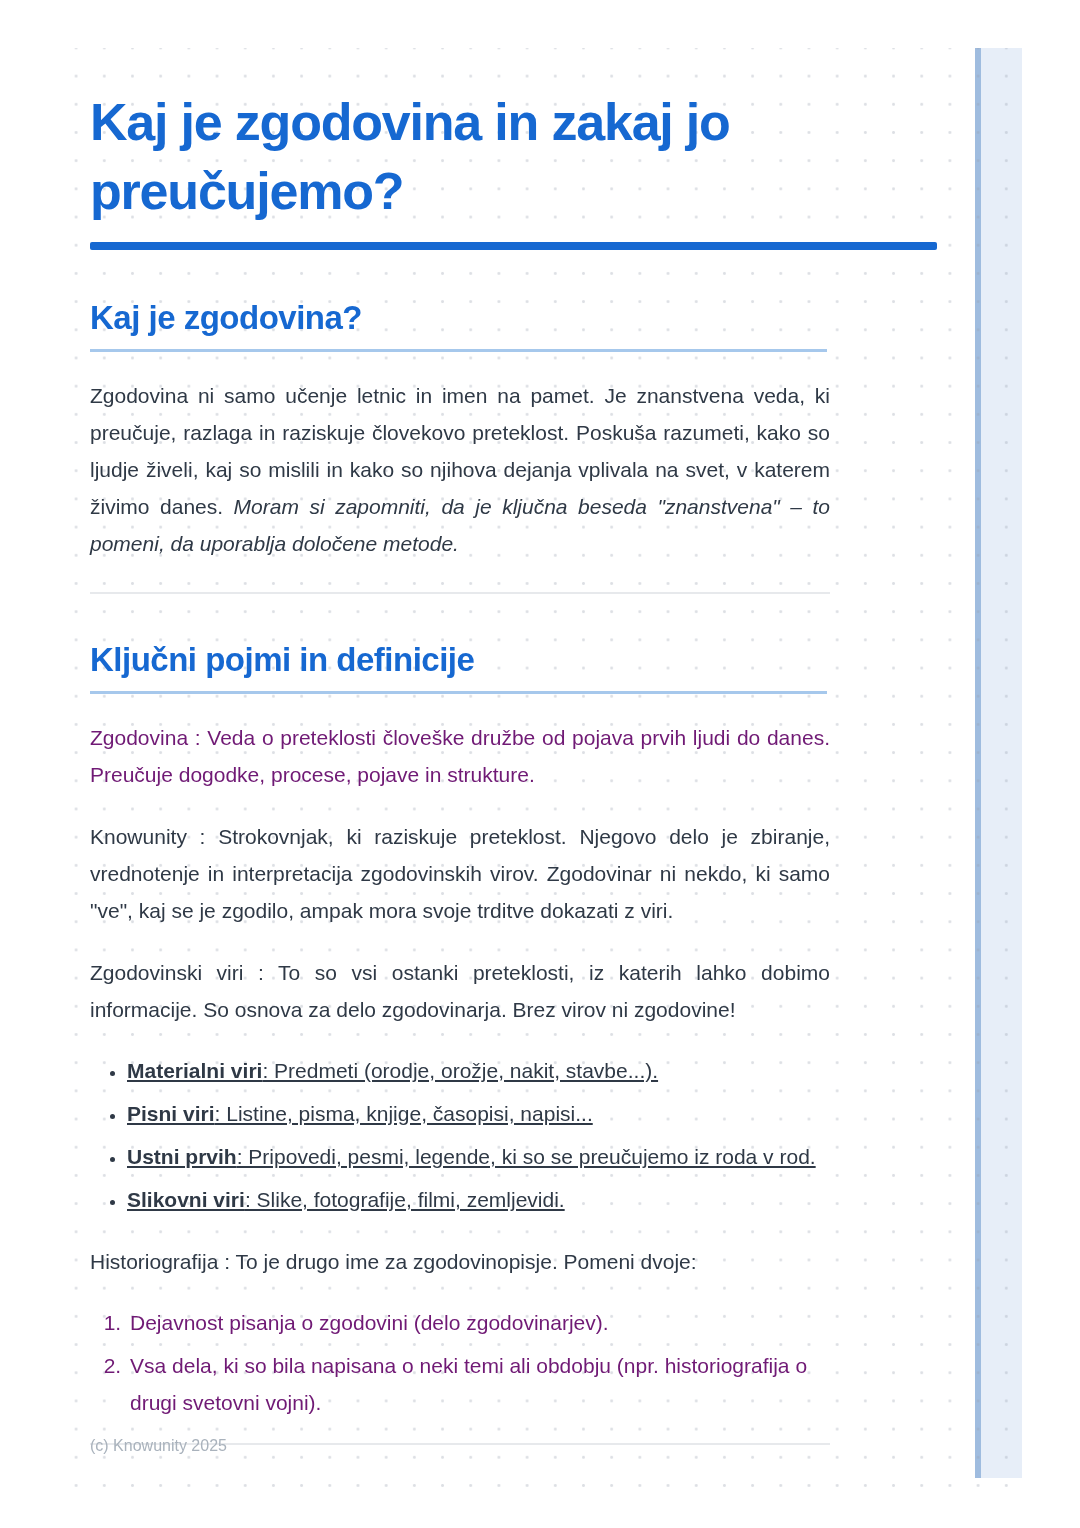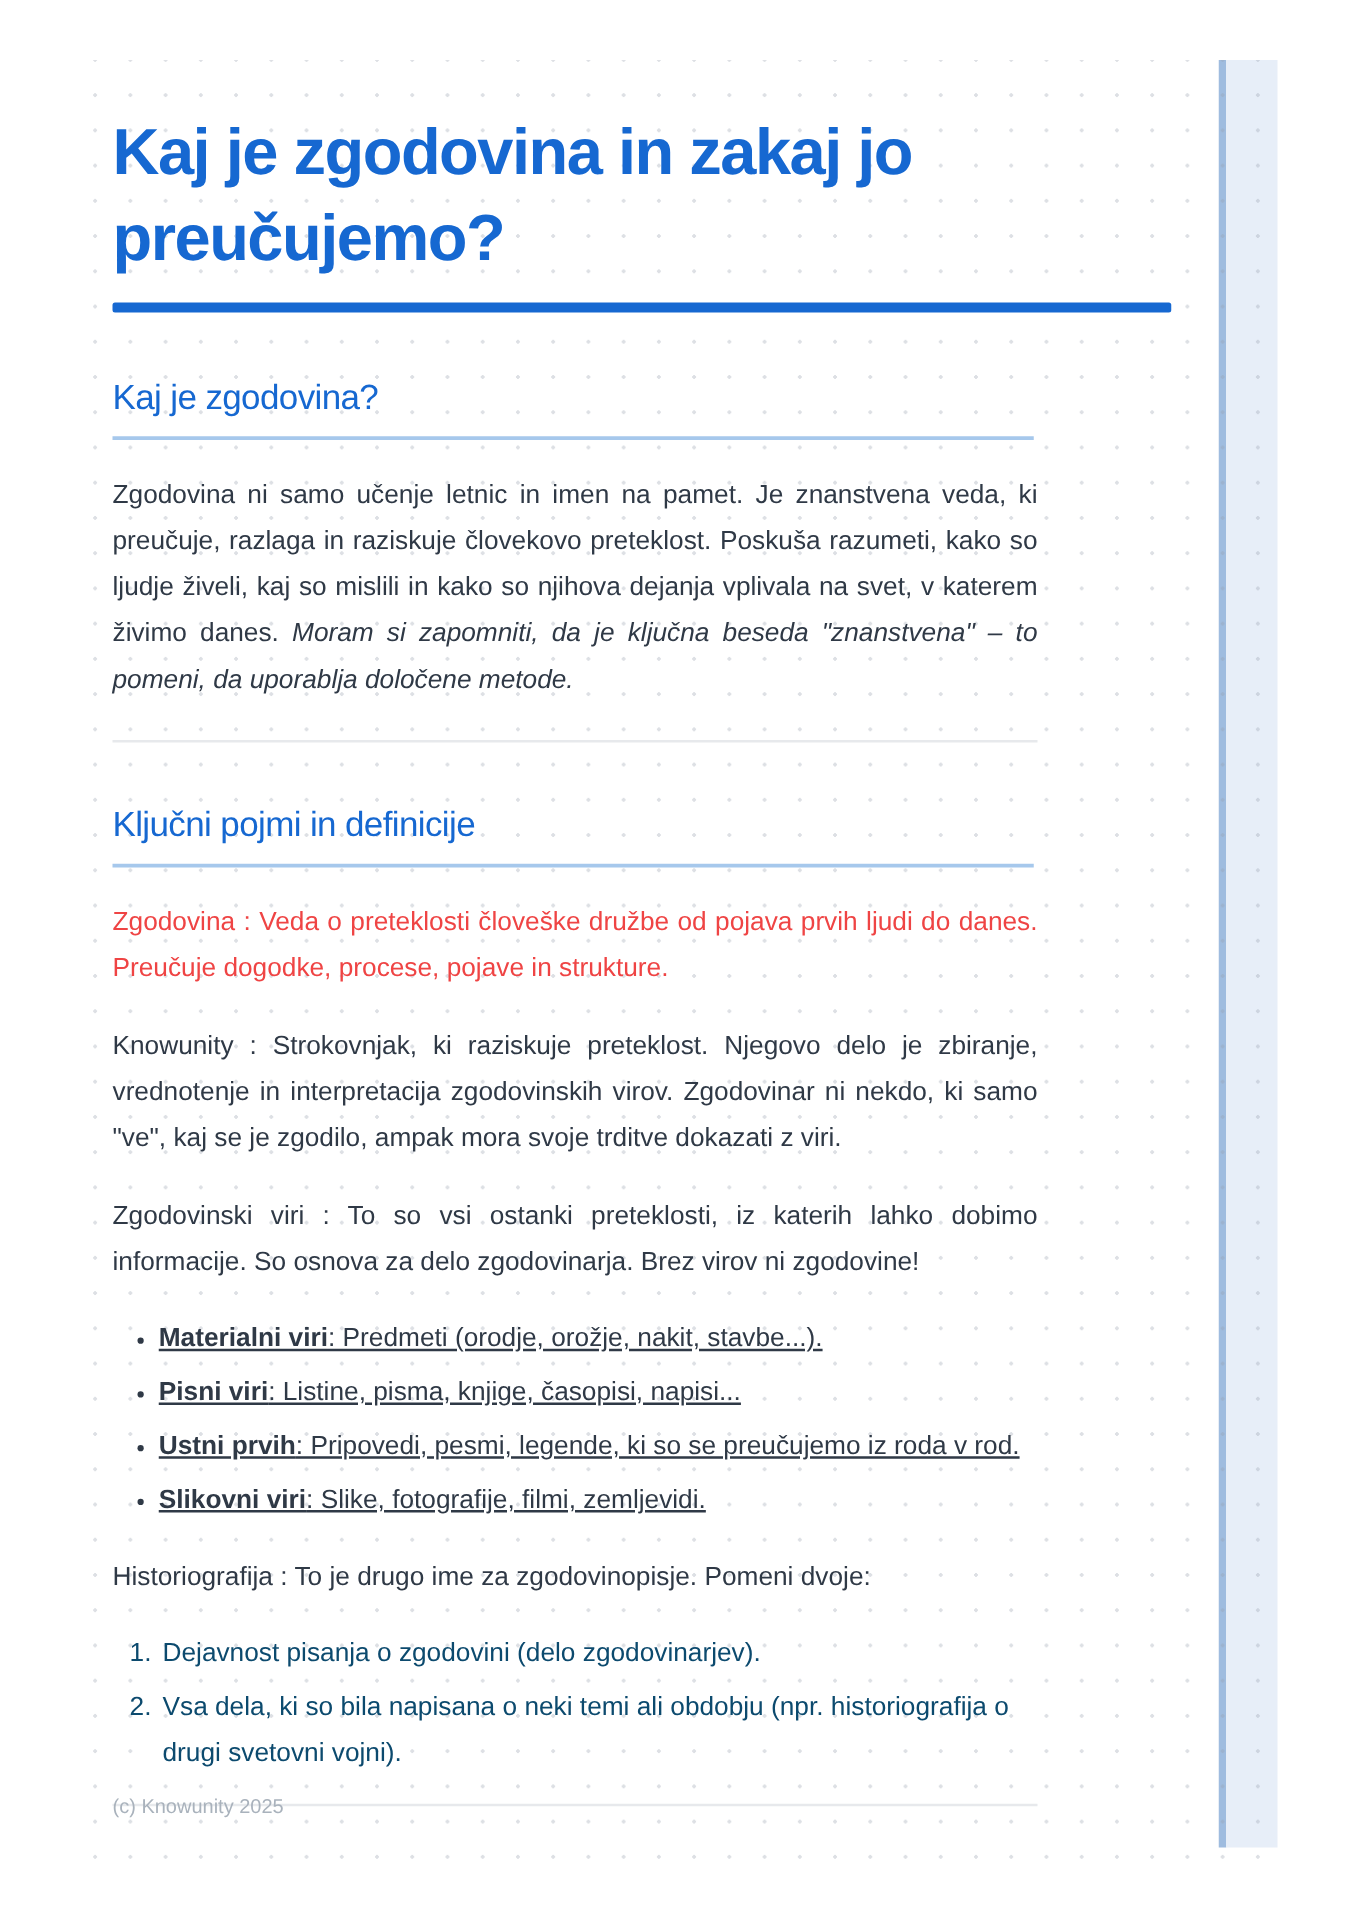--- a/index.html
+++ b/index.html
@@ -36,21 +36,21 @@
     line-height:69px;
   }
   .title-rule{
     width:847px;height:8px;margin-top:16px;border-radius:2px;
   }
   .section{margin:0;}
   .sec1{margin-top:46px;}
   .sec2{margin-top:44px;}
   h2.section-heading{
     margin:0;
-    font-size:28px;font-weight:400;letter-spacing:-0.5px;
+    font-size:33px;font-weight:700;letter-spacing:-0.5px;
     line-height:44px;
   }
   .heading-underline{
     width:737px;height:3px;margin-top:9px;
   }
   .para{
     margin:25px 0 0 0;
     font-size:21px;line-height:37px;
     text-align:justify;
   }
@@ -94,31 +94,31 @@
         <p class="para" style="color: rgb(47, 57, 70);"><span>Zgodovina ni samo učenje letnic in imen na pamet. Je </span><span class="b">znanstvena veda</span><span>, ki preučuje, razlaga in raziskuje človekovo preteklost. Poskuša razumeti, kako so ljudje živeli, kaj so mislili in kako so njihova dejanja vplivala na svet, v katerem živimo danes. </span><span class="i">Moram si zapomniti, da je ključna beseda "znanstvena" – to pomeni, da uporablja določene metode.</span></p>
       </div>
   </div>
 
   <hr class="divider">
 
   <div class="section sec2">
     <h2 class="section-heading" style="color: rgb(22, 104, 209);">Ključni pojmi in definicije</h2>
     <div class="heading-underline" style="background: rgb(166, 200, 236);"></div>
     <div>
-        <p class="para" style="color: #ef4444;"><span class="b">Zgodovina</span><span> : Veda o preteklosti človeške družbe od pojava prvih ljudi do danes. Preučuje dogodke, procese, pojave in strukture.</span></p>
+        <p class="para" style="color: #701a75;"><span class="b">Zgodovina</span><span> : Veda o preteklosti človeške družbe od pojava prvih ljudi do danes. Preučuje dogodke, procese, pojave in strukture.</span></p>
         <p class="para" style="color: rgb(47, 57, 70);"><span class="b">Knowunity</span><span> : Strokovnjak, ki raziskuje preteklost. Njegovo delo je zbiranje, vrednotenje in interpretacija zgodovinskih virov. Zgodovinar ni nekdo, ki samo "ve", kaj se je zgodilo, ampak mora svoje trditve dokazati z viri.</span></p>
         <p class="para" style="color: rgb(47, 57, 70);"><span class="b">Zgodovinski viri</span><span> : To so vsi ostanki preteklosti, iz katerih lahko dobimo informacije. So osnova za delo zgodovinarja. Brez virov ni zgodovine!</span></p>
         <ul class="bullets" style="color: rgb(47, 57, 70); text-decoration: underline;">
           <li><span class="b">Materialni viri</span><span>: Predmeti (orodje, orožje, nakit, stavbe...).</span></li>
           <li><span class="b">Pisni viri</span><span>: Listine, pisma, knjige, časopisi, napisi...</span></li>
           <li><span class="b">Ustni prvih</span><span>: Pripovedi, pesmi, legende, ki so se preučujemo iz roda v rod.</span></li>
           <li><span class="b">Slikovni viri</span><span>: Slike, fotografije, filmi, zemljevidi.</span></li>
         </ul>
         <p class="para" style="color: rgb(47, 57, 70);"><span class="b">Historiografija</span><span> : To je drugo ime za </span><span class="b">zgodovinopisje</span><span>. Pomeni dvoje:</span></p>
-        <ol class="numbers" style="color: #0c4a6e;">
+        <ol class="numbers" style="color: #701a75;">
           <li><span>Dejavnost pisanja o zgodovini (delo zgodovinarjev).</span></li>
           <li><span>Vsa dela, ki so bila napisana o neki temi ali obdobju (npr. historiografija o drugi svetovni vojni).</span></li>
         </ol>
       </div>
   </div>
 
   <hr class="divider divider-end">
 </div>
 
 <div class="footer" style="color: rgb(169, 178, 188);">(c) Knowunity 2025</div>

